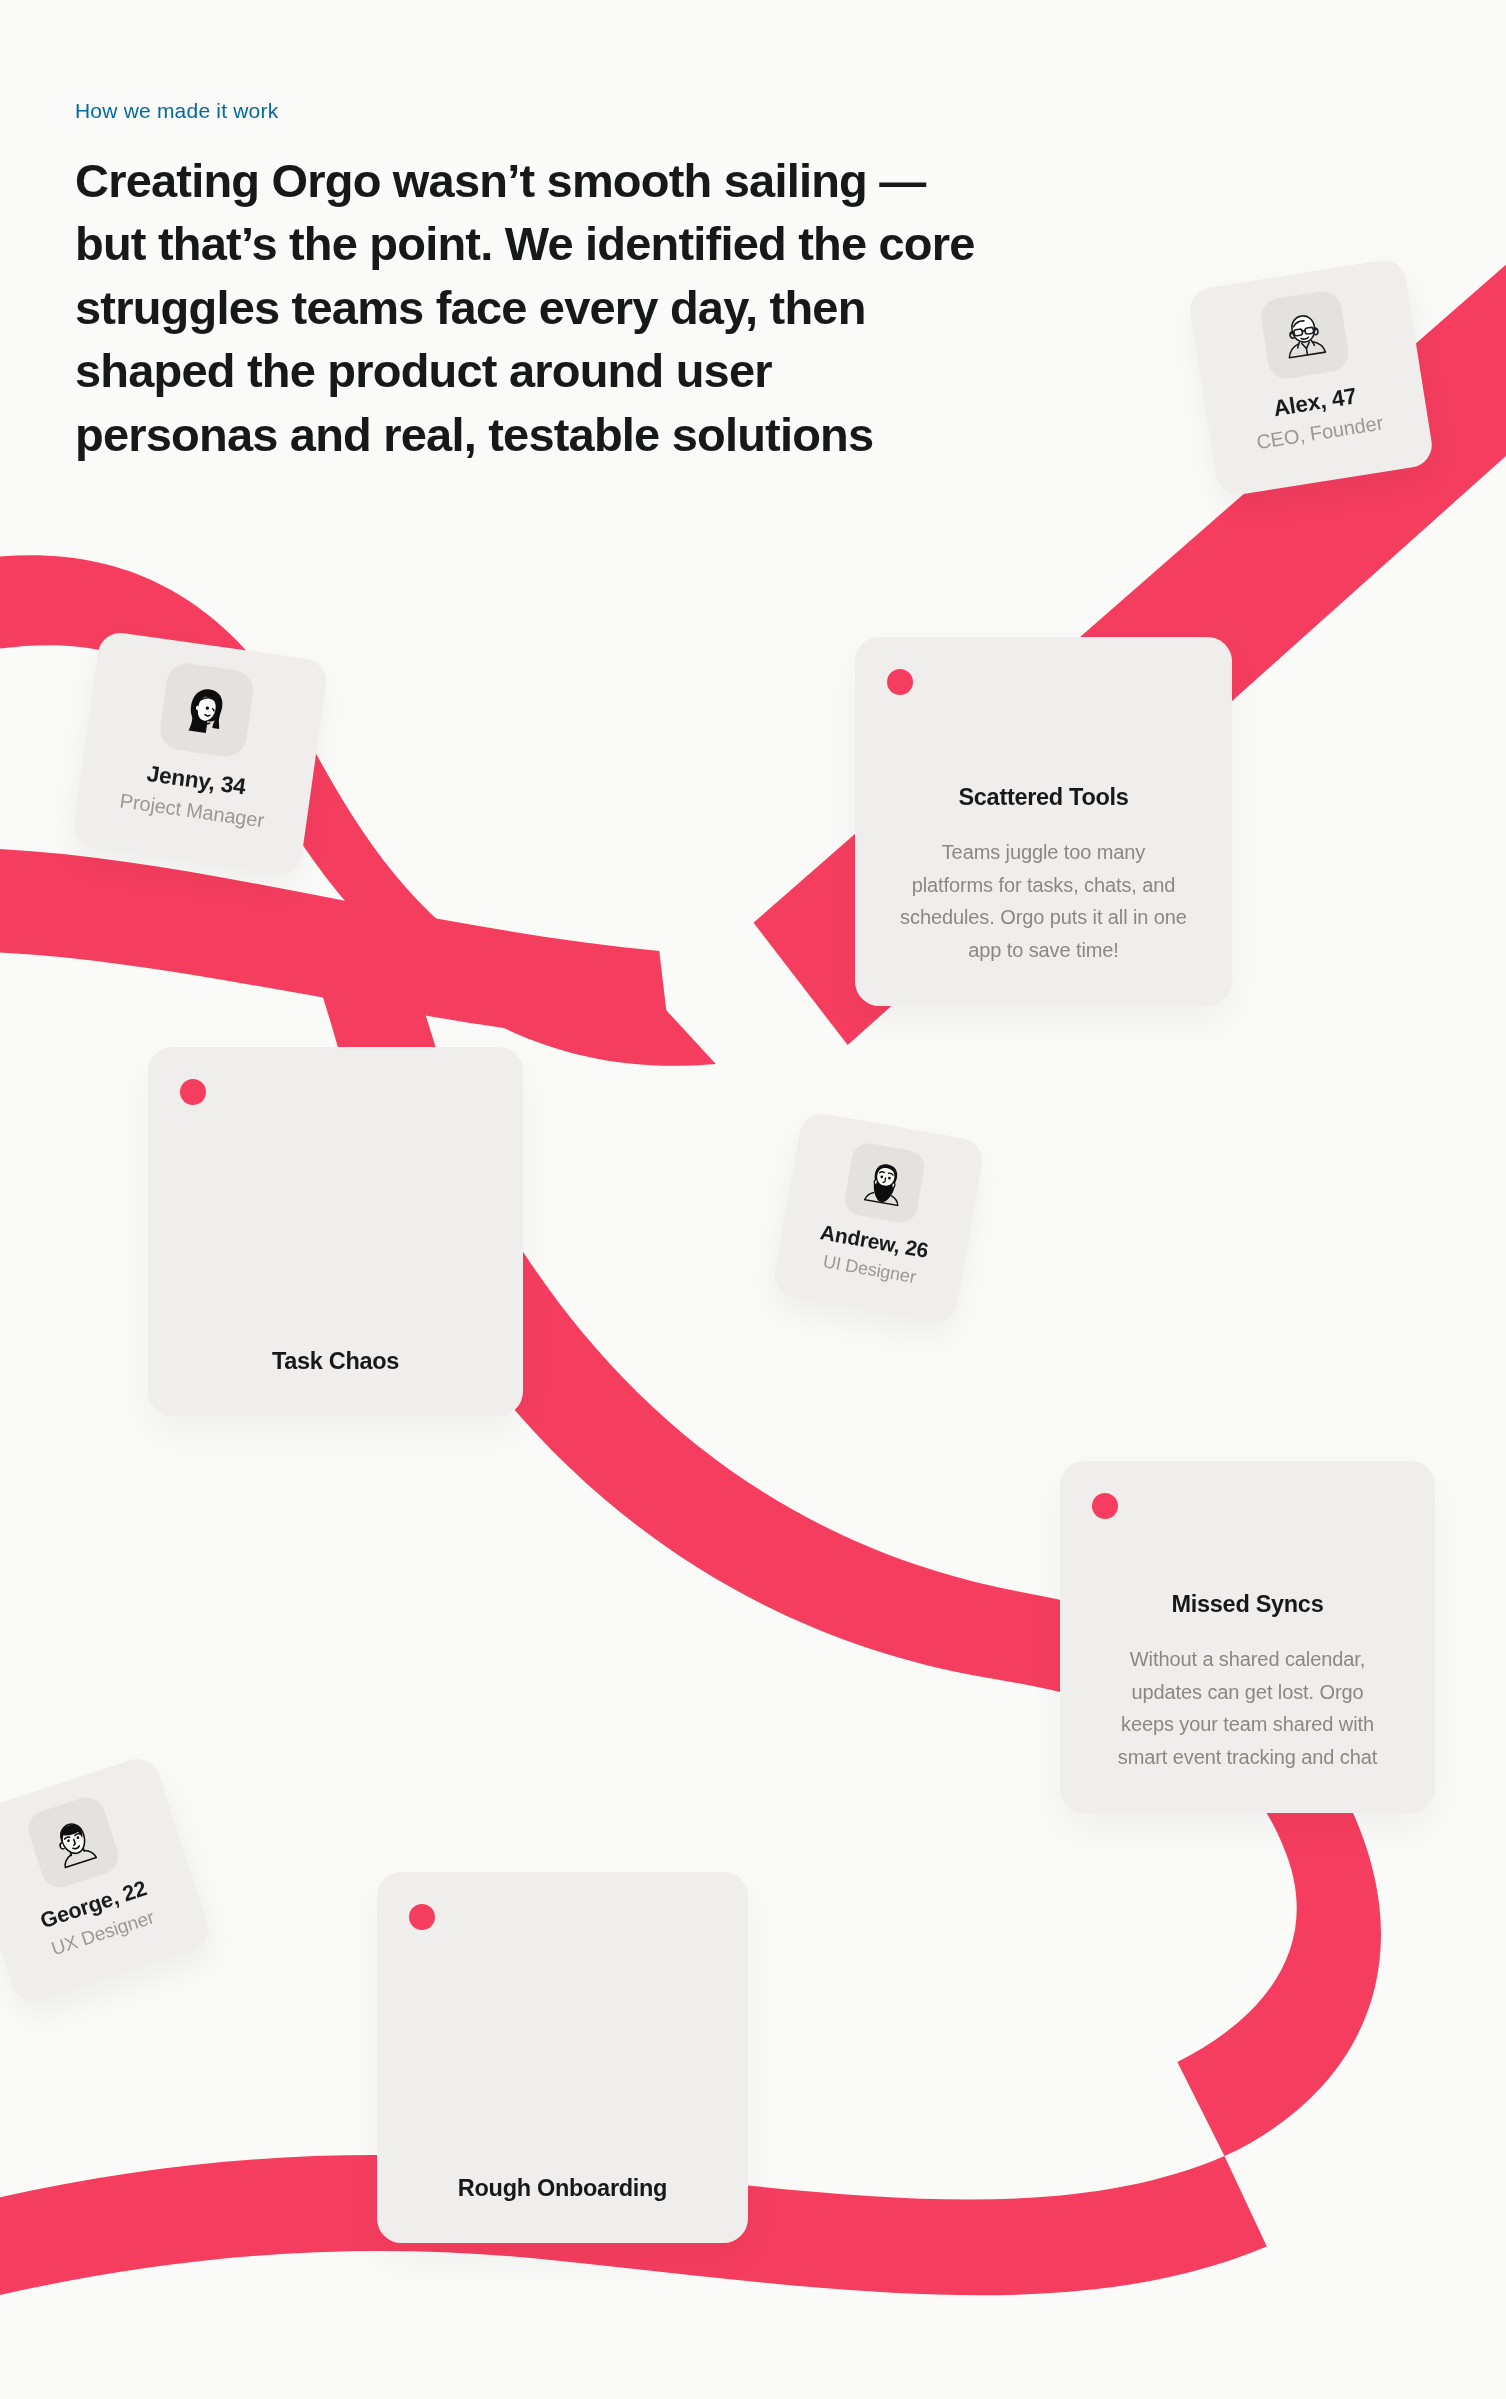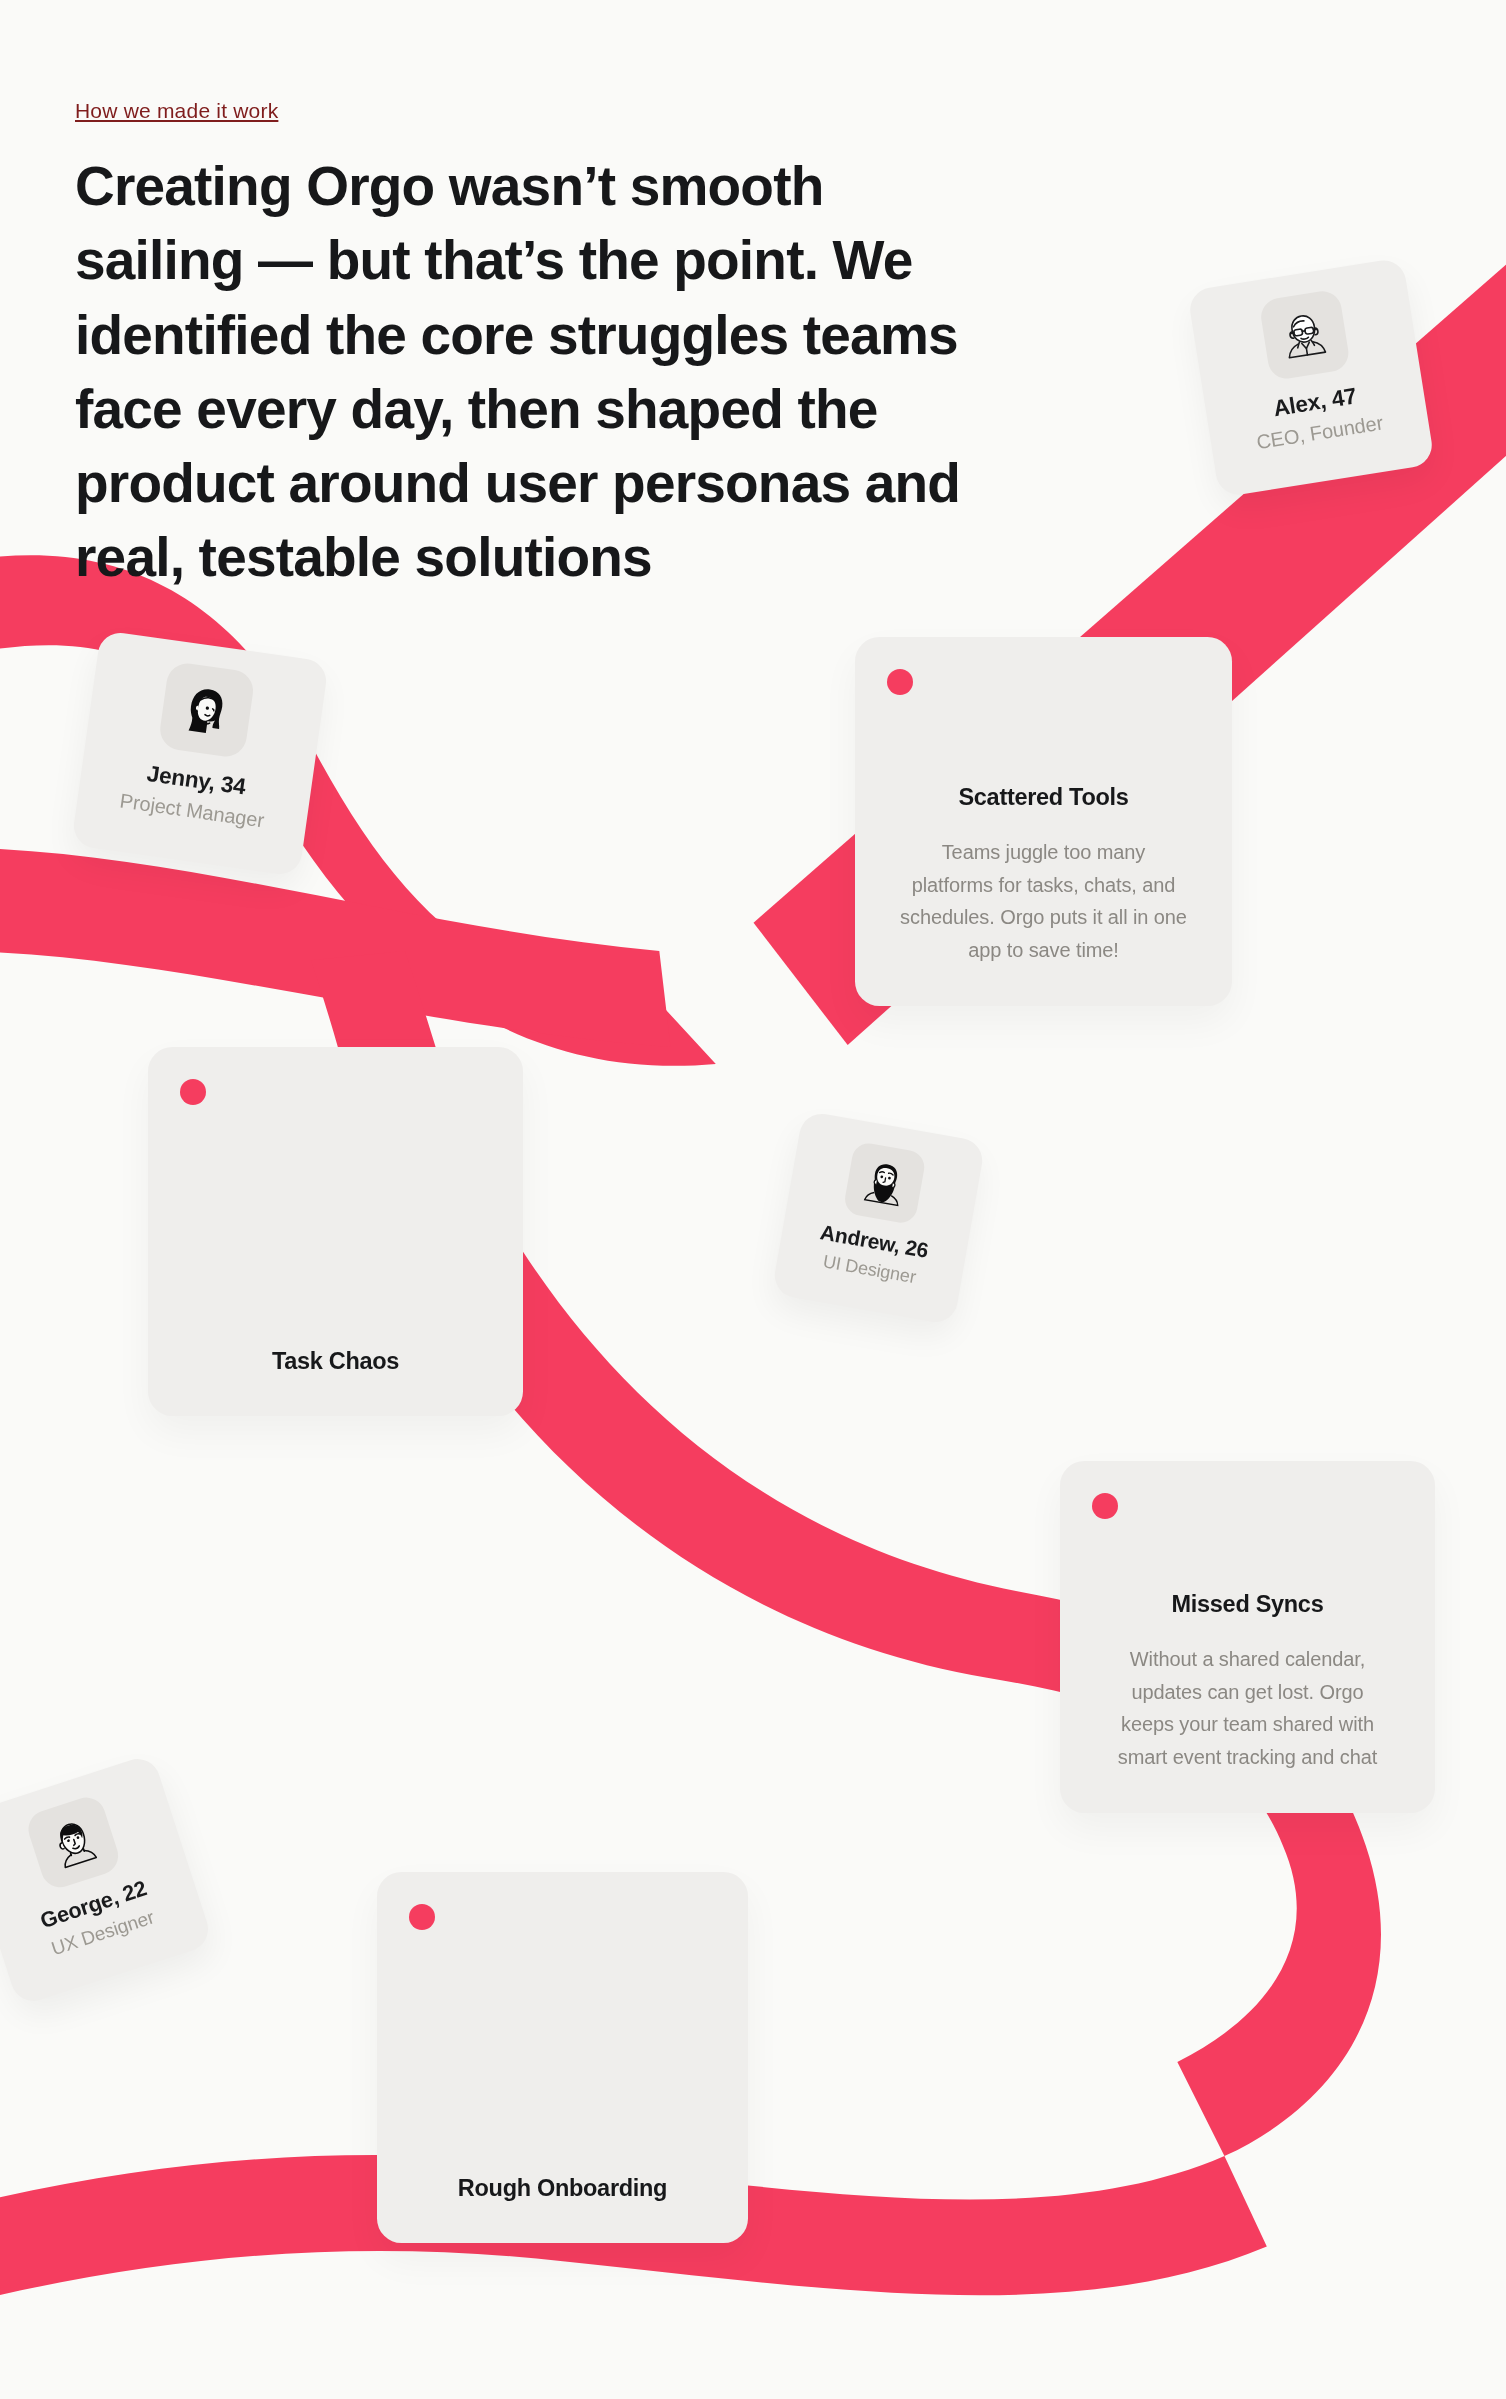--- a/index.html
+++ b/index.html
@@ -12,25 +12,25 @@
     position:relative;
   }
   #stage{position:relative;width:1507px;height:2399px;overflow:hidden;}
 
   
   #ribbon{position:absolute;left:0;top:0;width:1507px;height:2399px;z-index:1;pointer-events:none;}
 
   
   .header{position:absolute;left:75px;top:99px;z-index:3;width:942px;}
   .eyebrow{
-    font-size:21px;color:#7f1d1d;letter-spacing:0.2px;
-    margin:0 0 26px 0;font-weight:400;text-decoration:underline;
+    font-size:21px;color:#0369a1;letter-spacing:0.2px;
+    margin:0 0 26px 0;font-weight:400;
   }
   .headline{
-    margin:0;font-size:55px;line-height:1.35;font-weight:700;
+    margin:0;font-size:47px;line-height:1.35;font-weight:700;
     color:#17181A;letter-spacing:-0.8px;max-width:904px;
   }
 
   
   .pcard{
     position:absolute;z-index:4;
     background:#EFEEEC;
     border-radius:24.5px;
     box-shadow:0 17px 38px rgba(20,18,16,.045);
     box-sizing:border-box;

